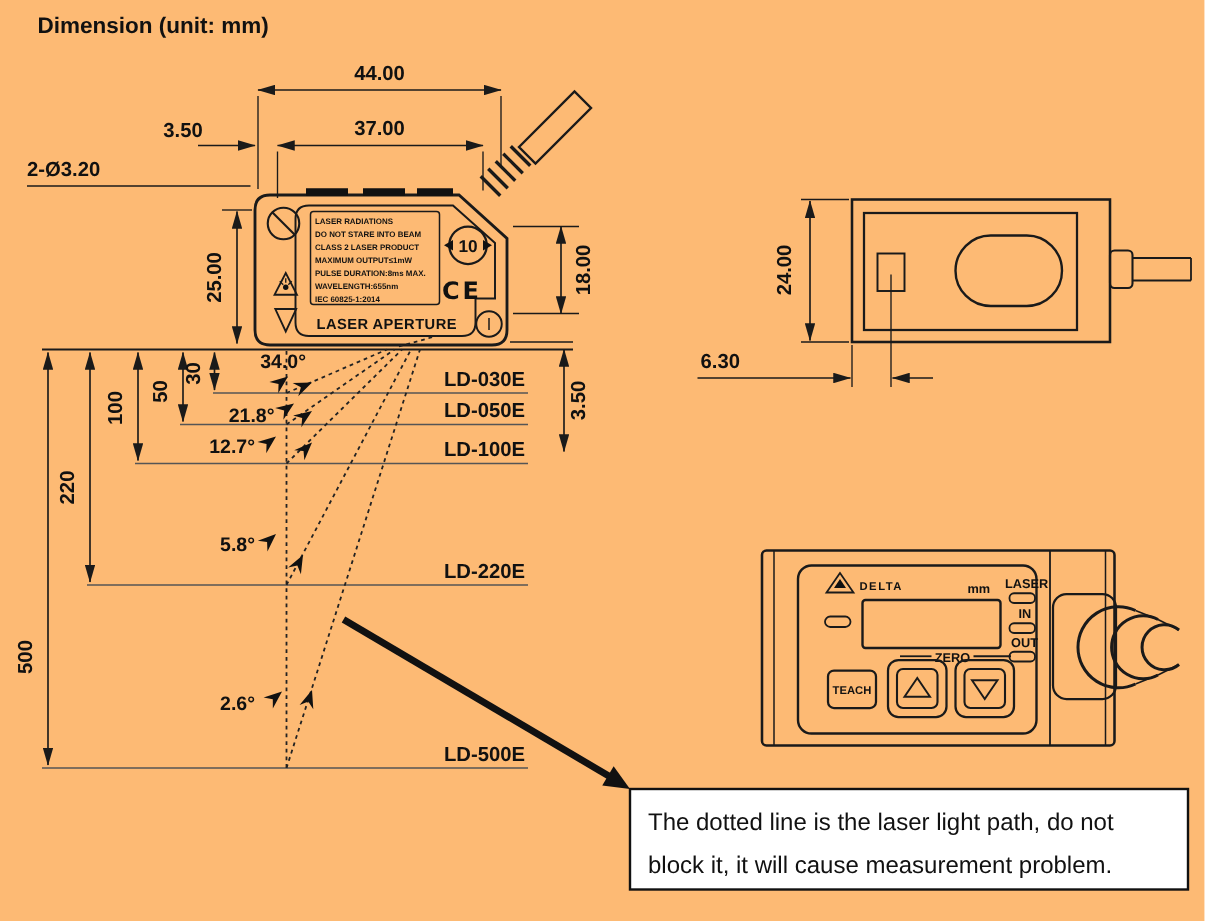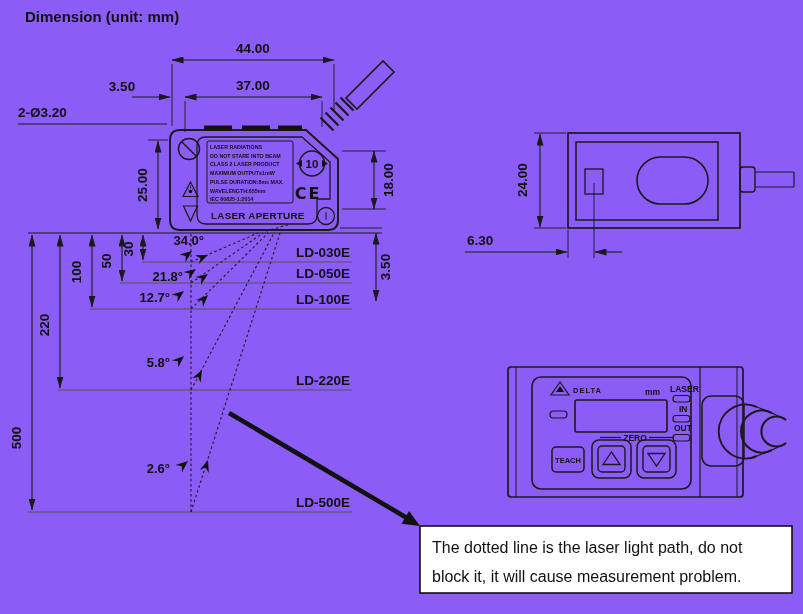--- a/index.html
+++ b/index.html
@@ -1,16 +1,16 @@
 <!DOCTYPE html>
 <html><head>
 <meta charset="utf-8">
 <style>
   html,body{margin:0;padding:0;background:#ffffff;}
-  .stage{position:relative;width:803px;height:614px;background:#8b5cf6;overflow:hidden;
+  .stage{position:relative;width:803px;height:614px;background:#fdba74;overflow:hidden;
          font-family:"Liberation Sans", sans-serif;}
   svg{position:absolute;left:0;top:0;}
   text{fill:#111;}
   .t-title{font:bold 15px "Liberation Sans", sans-serif;}
   .t-dim{font:bold 13.5px "Liberation Sans", sans-serif;}
   .t-model{font:bold 13.5px "Liberation Sans", sans-serif;}
   .t-angle{font:bold 13px "Liberation Sans", sans-serif;}
   .t-tiny{font:bold 5.3px "Liberation Sans", sans-serif;}
   .t-ap{font:bold 9.8px "Liberation Sans", sans-serif;letter-spacing:.3px;}
   .t-badge{font:bold 11.5px "Liberation Sans", sans-serif;}

